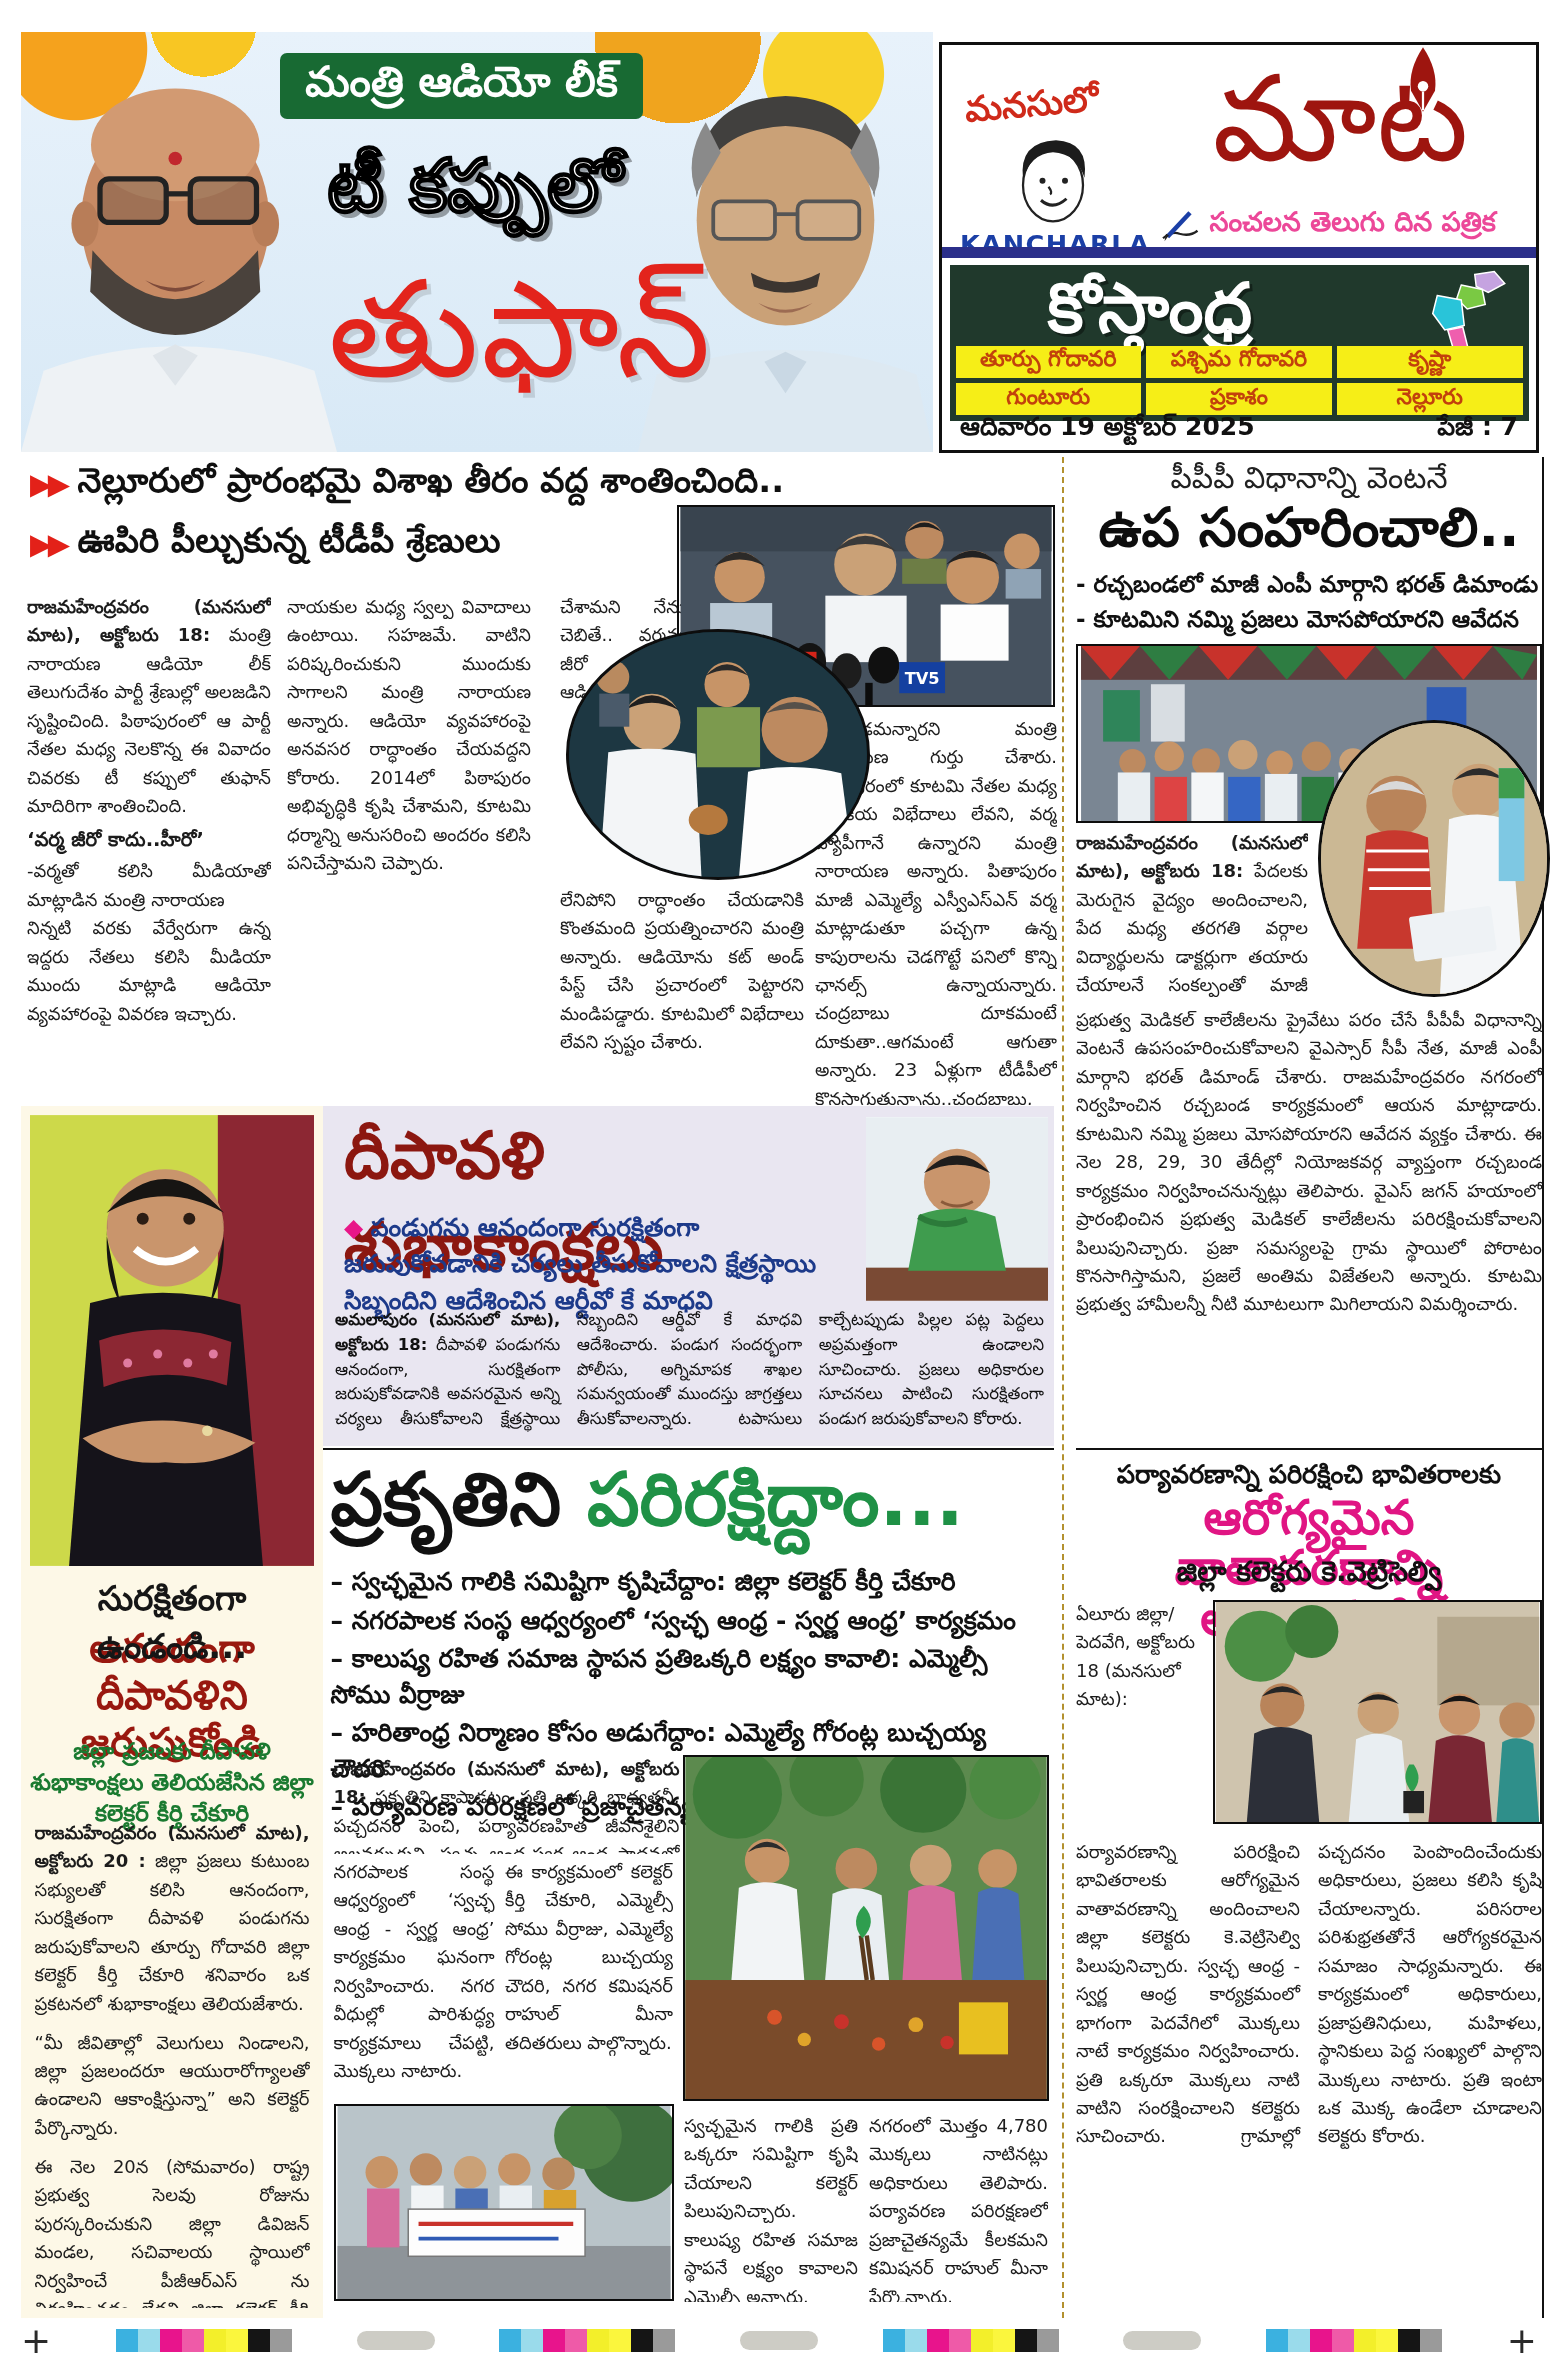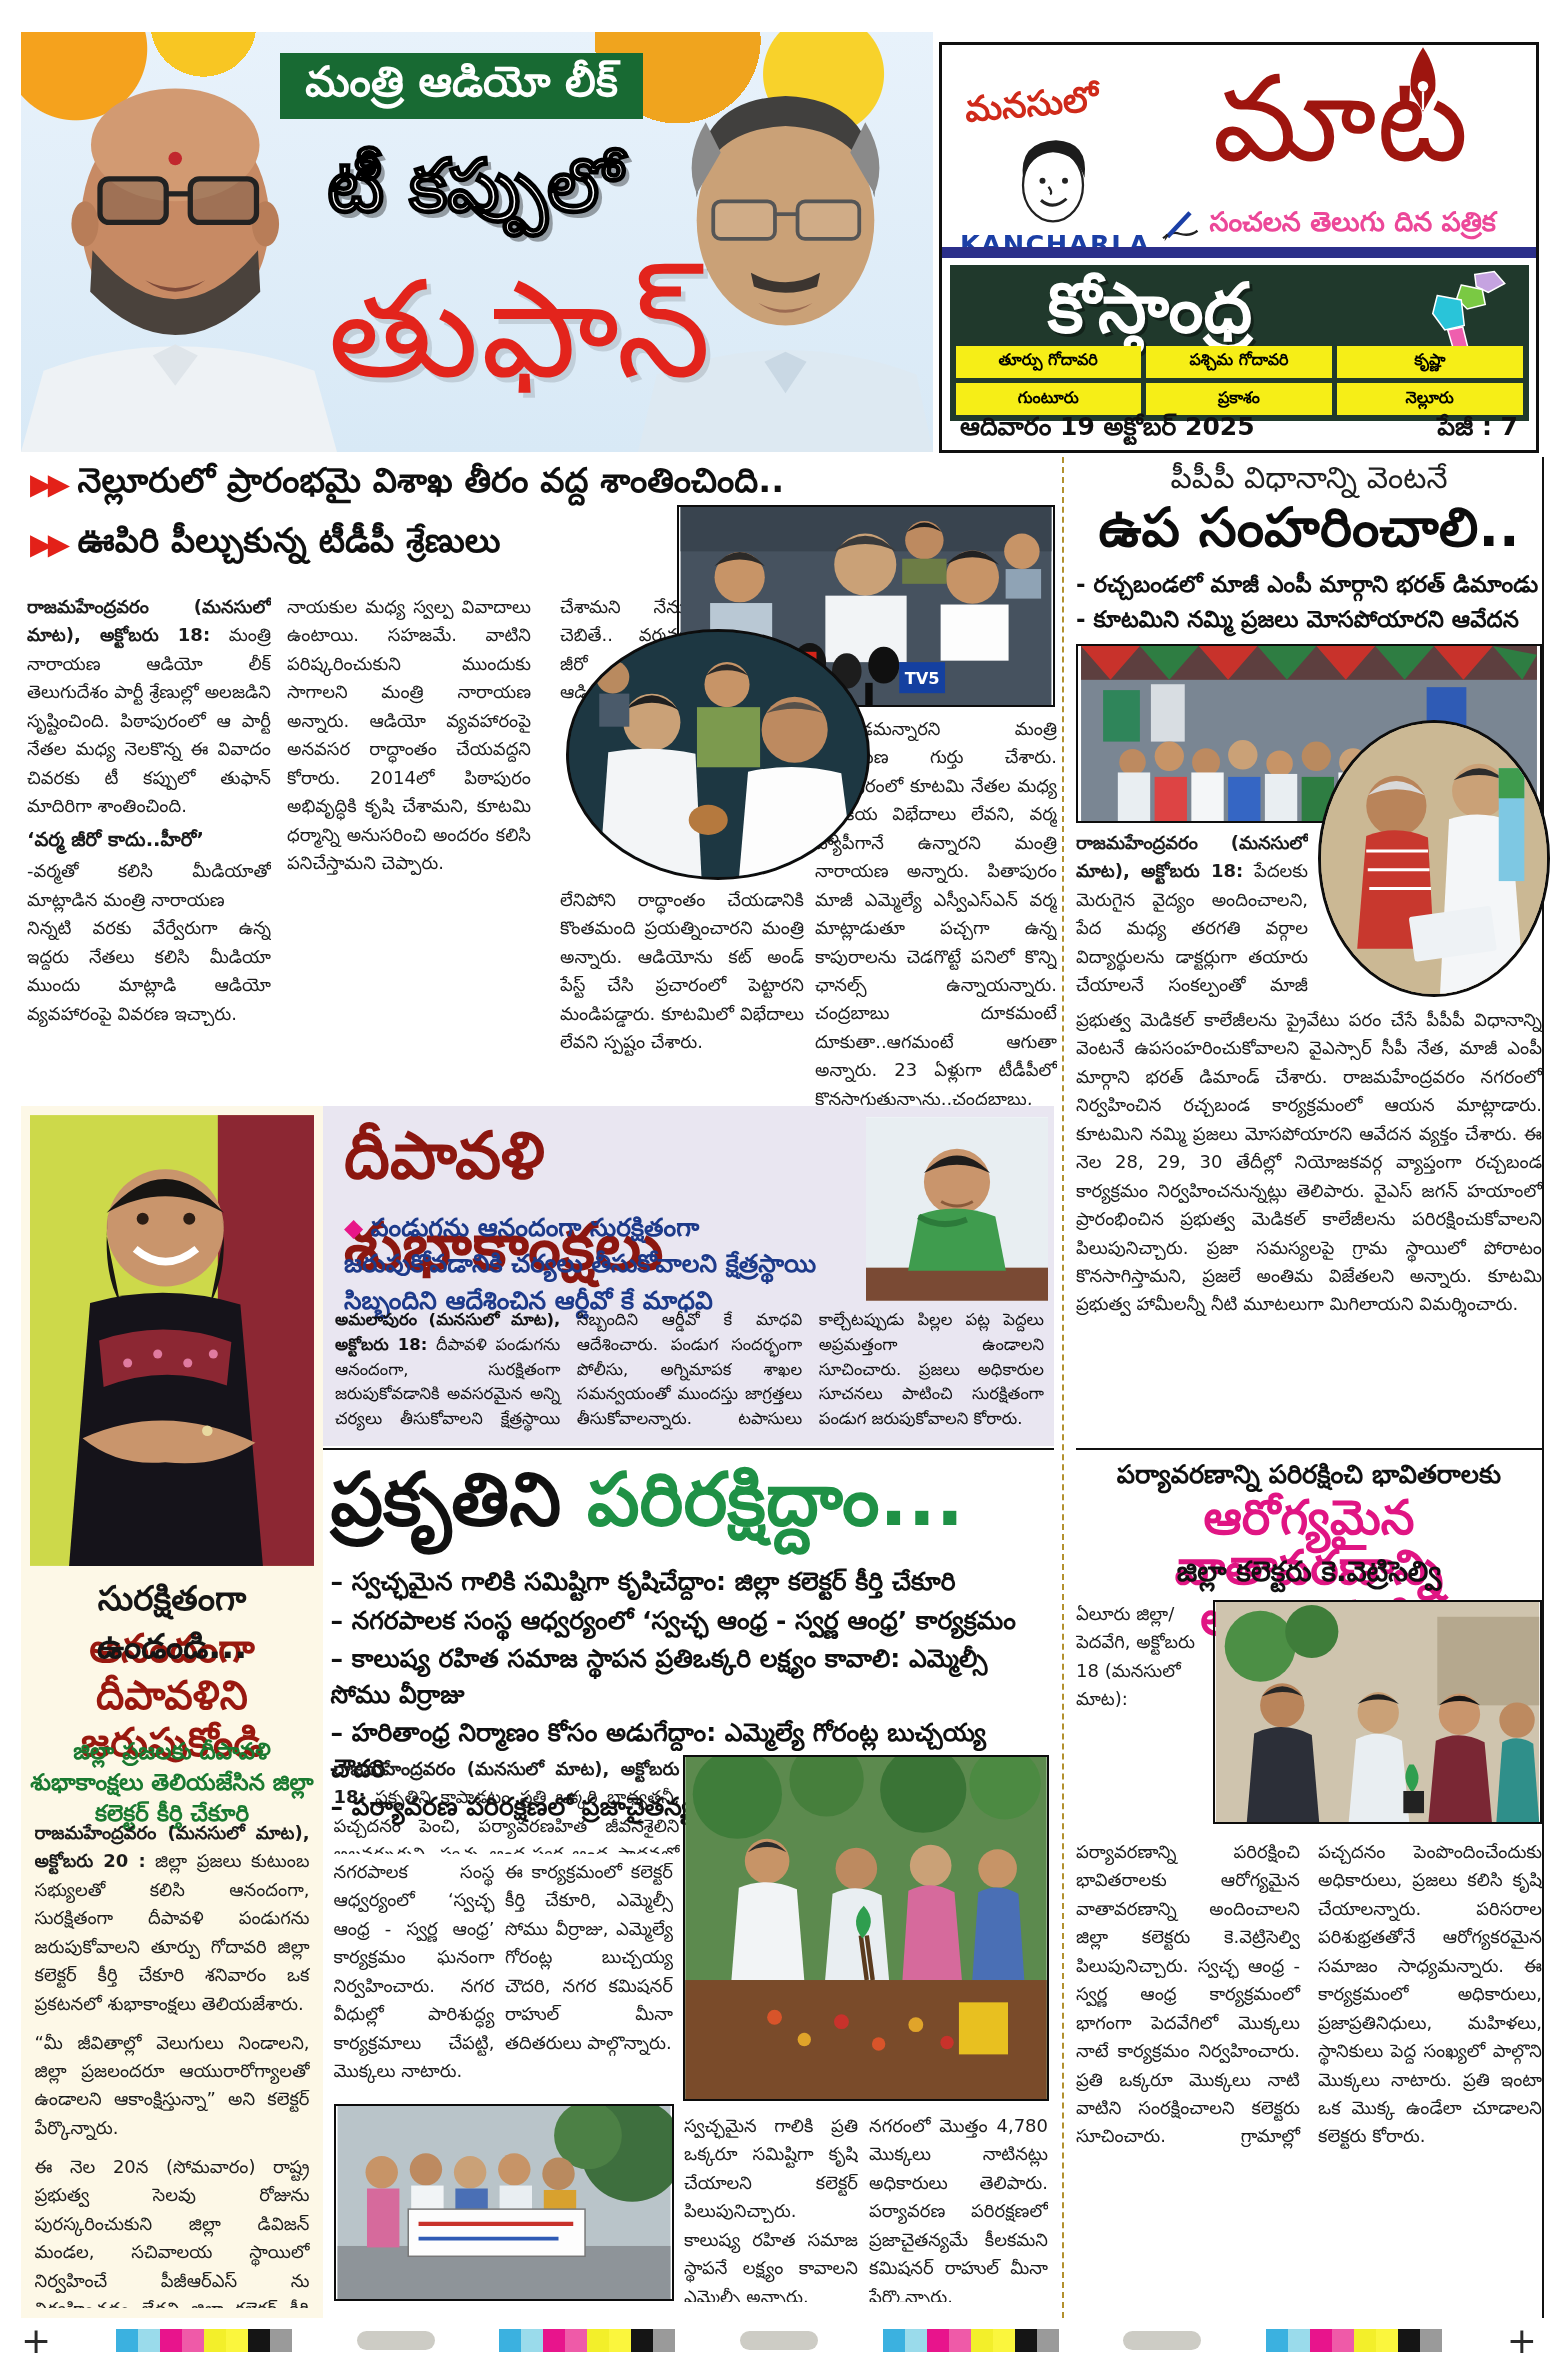--- a/index.html
+++ b/index.html
@@ -12,21 +12,21 @@
   
   #topbanner{left:21px;top:32px;width:912px;height:420px;
      background:
        radial-gradient(circle at 6% 4%, #f5a21d 0 71px, rgba(245,162,29,0) 72px),
        radial-gradient(circle at 20% -2%, #f8c623 0 53px, rgba(248,198,35,0) 53px),
        radial-gradient(circle at 72% 2%, #f0a41e 0 83px, rgba(240,164,30,0) 83px),
        radial-gradient(circle at 88% 10%, #f8d22b 0 60px, rgba(248,210,43,0) 61px),
        linear-gradient(#e8f2fb,#d8e9f6);}
   #lead-kicker{left:259px;top:21px;width:363px;height:66px;background:#186a33;
      color:#fff;display:flex;align-items:center;justify-content:center;
-     font-size:42px;font-weight:bold;}
+     font-size:42px;font-weight:bold;border-radius:7px;}
   #lead-title1{left:239px;top:111px;width:430px;text-align:center;color:#fff;
      font-size:73px;font-weight:900;-webkit-text-stroke:2.3px #000;
      text-shadow:4.5px 4.5px 0 rgba(0,0,0,.35);}
   #lead-title2{left:203px;top:220px;width:489px;text-align:right;color:#e3241c;
      font-size:134px;font-weight:400;letter-spacing:2.3px;
      text-shadow:4.5px 4.5px 0 rgba(0,0,0,.12);}
   #lead-photo-left{left:0;top:0;width:316px;height:420px}
   #lead-photo-right{right:0;top:0;width:295px;height:420px}
 
   
@@ -42,21 +42,21 @@
   #mh-hand{width:45px;height:35px;flex:0 0 auto}
   #mh-tagline{font-size:27px;font-weight:bold;color:#ec4899}
   #mh-navy{left:0;top:202px;width:594px;height:10.5px;background:#2b2f8a}
   #mh-edition{left:7.5px;top:220px;width:579px;height:156px;background:#20392c}
   #mh-edition-title{left:98px;top:3px;font-size:69px;font-weight:900;color:#fff;
      text-shadow:3px 3px 0 rgba(0,0,0,.4)}
   #mh-map{right:18px;top:4.5px;width:89px;height:87px}
   #mh-districts{left:6px;right:6px;bottom:6px;display:grid;
      grid-template-columns:1fr 1fr 1fr;gap:5.3px;position:absolute}
   .district{background:#f6ee17;height:32px;display:flex;align-items:center;justify-content:center;
-     font-size:16px;font-weight:bold;color:#000000}
+     font-size:22px;font-weight:bold;color:#c2410c}
   #mh-daterow{left:18px;right:18px;bottom:3px;position:absolute;display:flex;
      justify-content:space-between;font-size:25px;font-weight:bold}
 
   
   #bullets{left:30px;top:460px;width:1027px}
   .bullet-line{display:flex;align-items:center;gap:12px;margin-bottom:12px}
   .arrows{color:#e32119;font-size:29px;letter-spacing:-4.5px;flex:0 0 auto}
   .bullet-text{font-size:34px;font-weight:bold;color:#101010}
 
   

